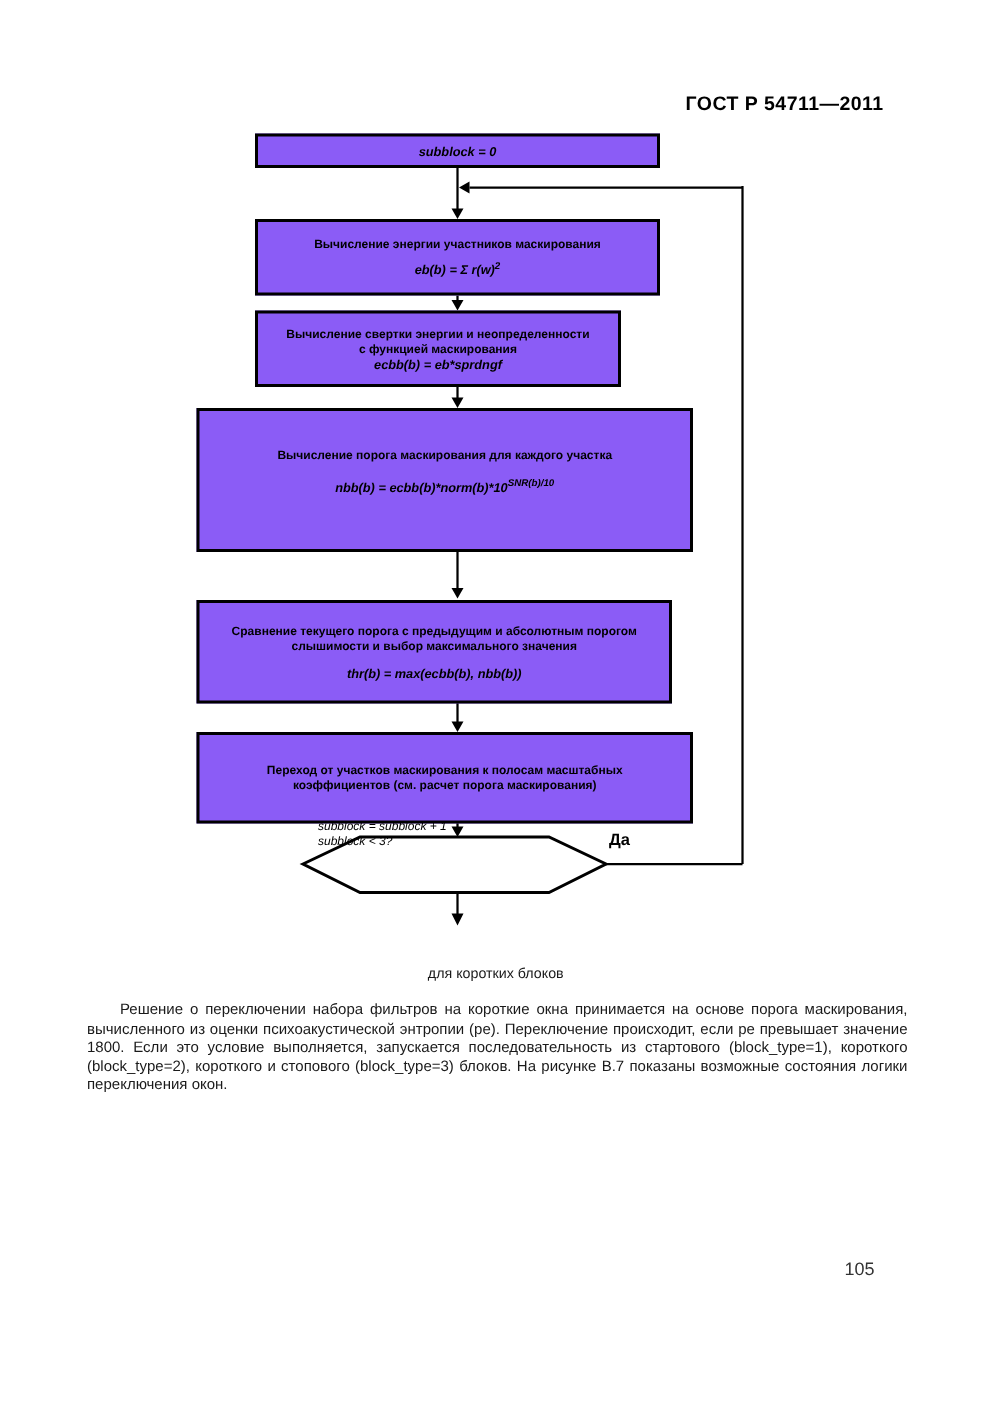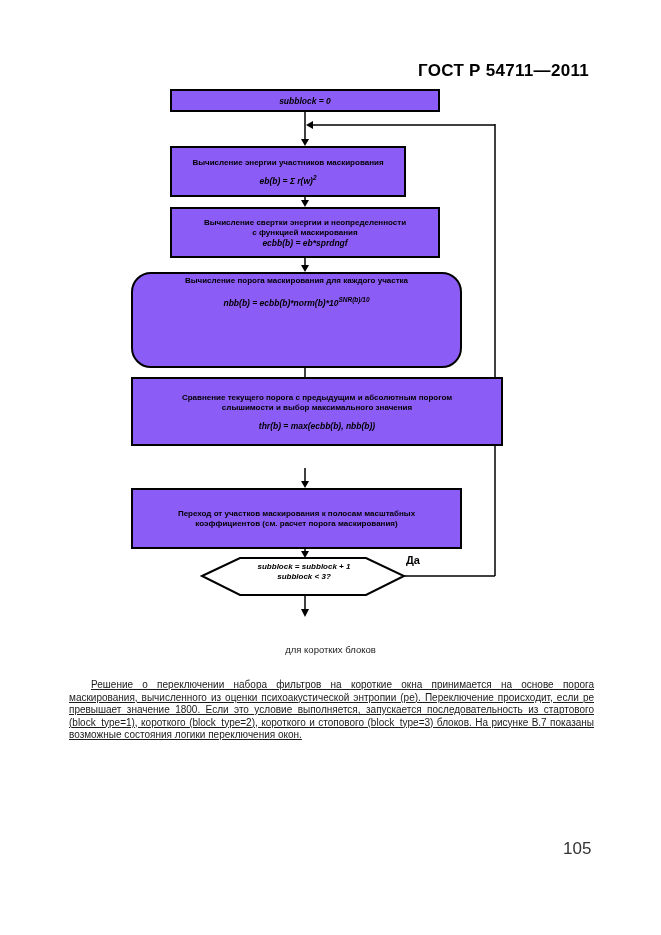--- a/index.html
+++ b/index.html
@@ -3,63 +3,63 @@
 <meta charset="utf-8">
 <style>
   html,body { margin:0; padding:0; }
   body {
     width:661px; height:935px; position:relative;
     background:#ffffff; overflow:hidden;
     font-family:"Liberation Sans", sans-serif; color:#000;
   }
   .page-header {
     position:absolute; top:61px; right:72px;
-    font-size:17px; font-weight:bold; letter-spacing:0.3px;margin-left:43px;
+    font-size:13px; font-weight:bold; letter-spacing:0.3px;margin-left:43px;
   }
   
   .fc-box {
     position:absolute; border:2px solid #000; background:#8b5cf6;
     box-sizing:border-box; display:flex; flex-direction:column;
     align-items:center; justify-content:center; text-align:center;
     font-weight:bold; font-size:8px; line-height:10px; color:#000;
   }
   .fc-title { font-weight:bold; }
   .formula { font-style:italic; font-weight:bold; font-size:8.5px; }
   .formula sup { font-size:6.5px; }
   .box1 { left:170px; top:89px;  width:270px; height:23px; font-style:italic; font-size:8.5px; }
-  .box2 { left:170px; top:146px; width:236px; height:51px; gap:5px;justify-content:center; }
-  .box3 { left:170px; top:207px; width:270px; height:51px; gap:0; }
-  .box4 { left:131px; top:272px; width:331px; height:96px; justify-content:flex-start; padding-top:2px;border-radius:20px; }
+  .box2 { left:170px; top:146px; width:270px; height:51px; gap:5px;justify-content:center; }
+  .box3 { left:170px; top:207px; width:244px; height:51px; gap:0; }
+  .box4 { left:131px; top:272px; width:331px; height:96px; justify-content:flex-start; padding-top:25px; }
   .box4 .formula { margin-top:9px; }
   .box4 .note { margin-top:12px; }
-  .box5 { left:131px; top:377px; width:372px; height:69px; gap:8px; }
+  .box5 { left:131px; top:400px; width:317px; height:69px; gap:8px; }
   .box6 { left:131px; top:488px; width:331px; height:61px; }
   .svg-layer { position:absolute; left:0; top:0; }
   .hex-text {
-    position:absolute; left:212px; top:562px; width:184px;
-    text-align:center; font-weight:bold; font-style:italic;
+    position:absolute; left:212px; top:546px; width:184px;
+    font-weight:normal; font-style:italic;
     font-size:8px; line-height:10px;
   }
   .yes-label {
     position:absolute; left:406px; top:554px;
     font-weight:bold; font-size:11px;
   }
   .caption {
     position:absolute; left:40px; top:630px; width:581px;
     text-align:center; font-size:9.5px; line-height:13px; color:#1a1a1a;
   }
   .body-text {
     position:absolute; left:57px; top:667px; width:549px;
     font-size:10px; line-height:12.5px; color:#1a1a1a;
   }
   .body-text .heading { text-indent:22px; margin:0 0 1px 0; }
-  .body-text .para { margin:12px; text-align:justify; text-indent:22px;text-decoration:underline; }
+  .body-text .para { margin:1px; text-align:justify; text-indent:22px; }
   .page-number {
     position:absolute; left:563px; top:839px;
-    font-size:17px; color:#333;
+    font-size:12px; color:#333;
   }
 </style>
 </head>
 <body>
 
 <div class="page-header">ГОСТ Р 54711—2011</div>
 
 <svg class="svg-layer" width="661" height="630">
 
   <line x1="305" y1="112" x2="305" y2="140" stroke="#000" stroke-width="1.5"></line>

